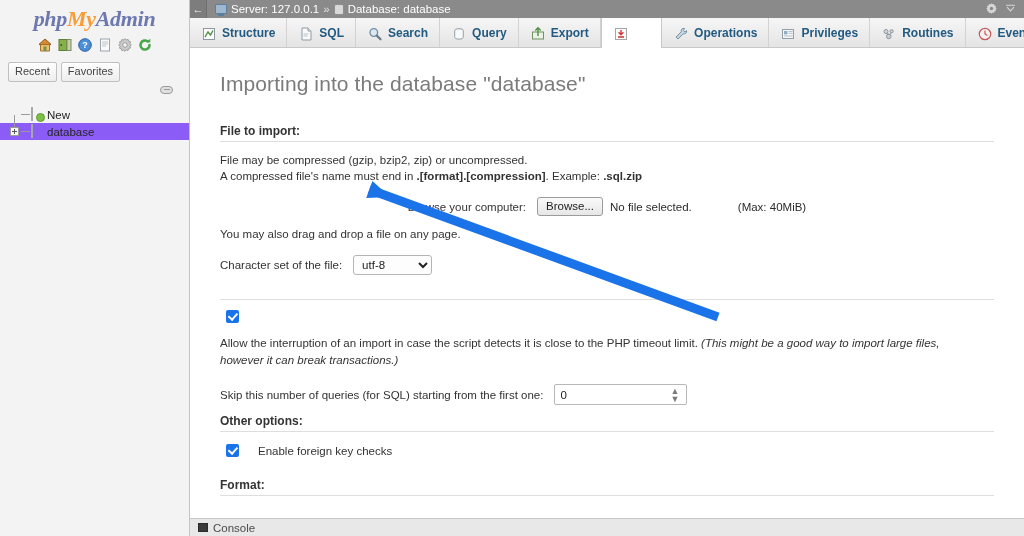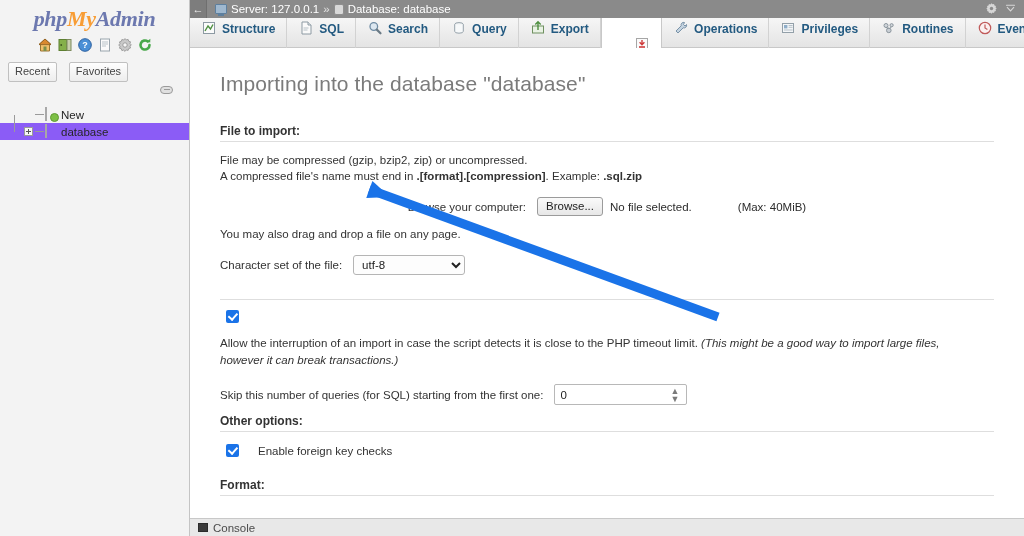--- a/index.html
+++ b/index.html
@@ -34,21 +34,21 @@
   .logo .my { color: #f89d35; }
   .logo .admin { color: #6c78af; }
 
   #sidebar-icons {
     display: flex; justify-content: center; gap: 4px;
     margin-top: 5px;
   }
   .sic { width: 16px; height: 16px; display: block; }
 
   #quick-tabs {
-    display: flex; gap: 12px;
+    display: flex; gap: 4px;
     margin: 9px 0 0 8px;
   }
   .qtab {
     border: 1px solid #c0c0c0;
     background: linear-gradient(#fefefe, #ededed);
     border-radius: 2px;
     padding: 2px 6px 3px;
     font-size: 11px;
     color: #444;
     line-height: 13px;
@@ -68,21 +68,21 @@
     left: 3px; top: 1.5px; width: 6px; height: 1.5px;
     background: #9a9a9a;
   }
 
   .tree-row {
     position: relative;
     height: 17px;
     display: flex; align-items: center;
     font-size: 11.5px;
     color: #262626;
-    padding-left: 24px;
+    padding-left: 10px;
   }
   .tree-row.selected { background: #8b5cf6; align-items: center; }
   .tnode {
     width: 9px; height: 9px;
     border: 1px solid #9a9a9a;
     background: #f7f7f7;
     position: relative; flex: none;
     margin-right: 2px;
   }
   .tnode.plus:before {
@@ -163,22 +163,22 @@
 
   
   #tabbar {
     position: absolute; left: 190px; top: 18px;
     width: 834px; height: 30px;
     background: linear-gradient(#f6f6f6, #e4e4e4);
     border-bottom: 1px solid #c8c8c8;
     display: flex; align-items: stretch;
   }
   .tab {
-    display: flex; align-items: flex-end; gap: 5px;
-    padding: 18px 11px;
+    display: flex; align-items: flex-start; gap: 5px;
+    padding: 8px 11px;
     border-right: 1px solid #d2d2d2;
     font-size: 12px;
     font-weight: bold;
     color: #235a81;
     background: transparent;
     position: relative;
   }
   .tab.active {
     background: #ffffff;
     color: #333333;
@@ -504,21 +504,21 @@
         <span class="lab">Browse your computer:</span>
         <button class="browse" style="margin-left:11px;">Browse...</button>
         <span class="nofile">No file selected.</span>
         <span class="maxnote">(Max: 40MiB)</span>
       </div>
 
       <div class="ftext" style="margin-top:10px;">You may also drag and drop a file on any page.</div>
 
       <div class="row" style="margin-top:13px;">
         <span class="lab">Character set of the file:</span>
-        <select class="styled" style="margin-left:11px;width:112px;">
+        <select class="styled" style="margin-left:11px;width:79px;">
           <option>utf-8</option>
         </select>
       </div>
     </div>
 
     <div style="margin-top:24px;">
       <div class="hr"></div>
       <div style="margin:10px 0 0 6px;">
         <span class="cbx"></span>
       </div>

